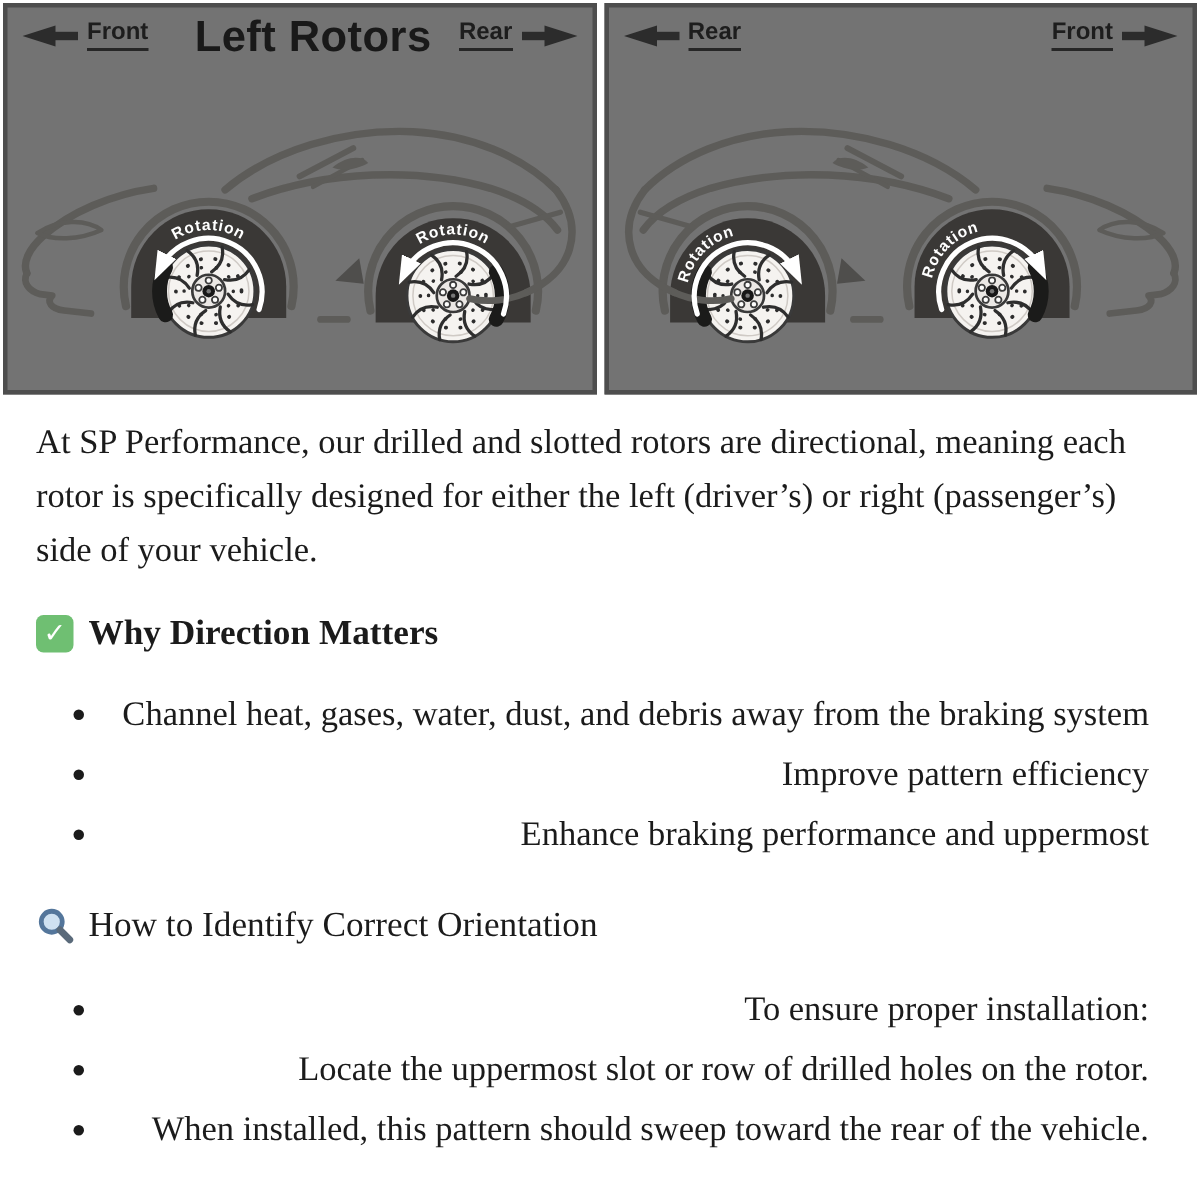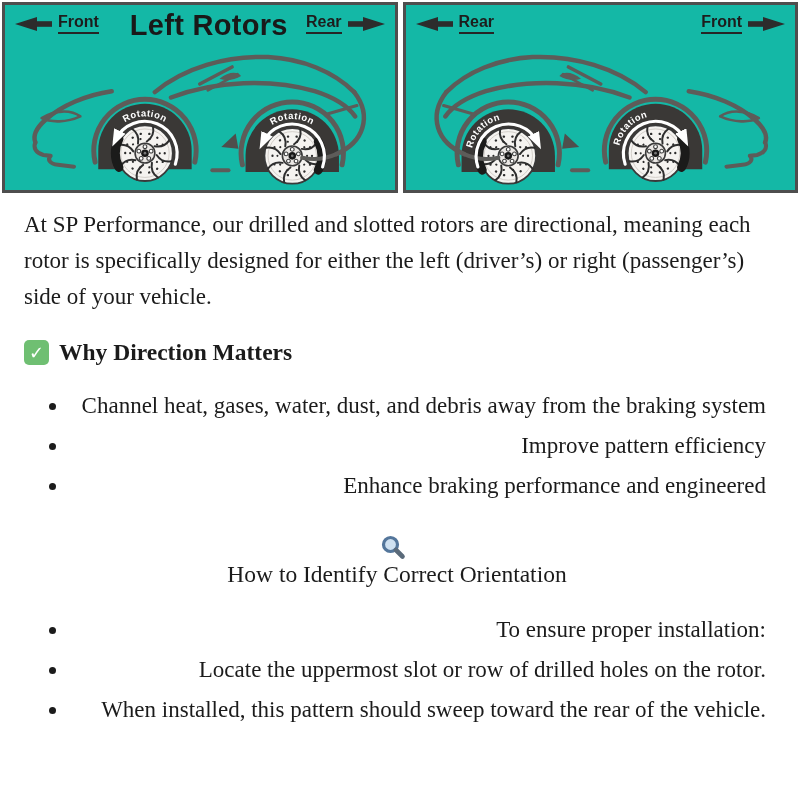--- a/index.html
+++ b/index.html
@@ -2,40 +2,40 @@
 <html><head>
 <meta charset="utf-8">
 <style>
   * { box-sizing: border-box; margin: 0; padding: 0; }
   html,body { background:#ffffff; }
   .page { width:800px; height:800px; background:#fff; overflow:hidden; position:relative;
           font-family:"Liberation Serif","DejaVu Serif",serif; }
 
   
   .diagram { display:flex; gap:5px; padding:2px 2px 0 2px; }
-  .panel { flex:1; height:191px; border:3px solid #4e4e4e; background:#14b8a6; position:relative;text-decoration:underline; }
+  .panel { flex:1; height:261px; border:3px solid #4e4e4e; background:#737373; position:relative;text-decoration:underline; }
   .panel-head { position:absolute; top:0; left:0; right:0; height:54px; padding:8px 10px 0 10px;
                 display:flex; justify-content:space-between; align-items:flex-start; z-index:2; }
   .dir { display:flex; align-items:center; gap:5px; font:bold 16px "Liberation Sans",sans-serif; color:#1d1d1d; }
   .dir-label { border-bottom:2.5px solid #262626; padding-bottom:1px; }
   .dir-arrow { display:block; }
   .titles { position:absolute; left:0; right:0; top:6px; text-align:center; pointer-events:none;padding-left:18px; }
   .ptitle { font:bold 29px/1 "Liberation Sans",sans-serif; color:#191919; letter-spacing:.3px; }
   .psub   { font:italic bold 16px/1.2 "Liberation Sans",sans-serif; color:#242424; margin-top:3px; }
   .car-svg { position:absolute; left:0; top:0; width:100%; height:100%; }
   .rot-arrow { stroke:#ffffff; stroke-width:3.5; fill:none; stroke-linecap:round; }
   .rot-text { fill:#ffffff; font:bold 10.5px "Liberation Sans",sans-serif; letter-spacing:.6px; }
   .lug { fill:#fdfdfc; stroke:#3c3c3c; stroke-width:1.2; }
 
   
   .article { padding:14px 30px 0 24px; color:#1b1b1b; font-size:23px; }
   .intro { line-height:1.565; max-width:750px; }
   .heading { display:flex; align-items:center; font-size:23.5px; }
   .h-bold { font-weight:bold; margin:24px 0 22px; }
-  .h-reg  { font-weight:normal; margin:30px 0 24px;flex-direction:column; }
+  .h-reg  { font-weight:normal; margin:30px 0 24px; }
   .check-icon { width:25px; height:25px; border-radius:5px; background:#6fbf72; color:#fff;
                 display:inline-flex; align-items:center; justify-content:center;
                 font:bold 18px "DejaVu Sans",sans-serif; margin-right:10px; flex:0 0 auto; }
   .mag-icon { margin-right:8px; flex:0 0 auto; display:block; }
   .lead { margin:0 0 18px 0; line-height:1.565; }
   .blist { list-style:disc; padding-left:41px; line-height:1.565; }
   .blist li { margin:4px; max-width:700px;text-align:right; }
 </style>
 </head>
 <body>
@@ -170,21 +170,21 @@
 
     <div class="heading h-bold">
       <span class="check-icon">✓</span>
       <span>Why Direction Matters</span>
     </div>
 
 
     <ul class="blist">
       <li>Channel heat, gases, water, dust, and debris away from the braking system</li>
       <li>Improve pattern efficiency</li>
-      <li>Enhance braking performance and engineered</li>
+      <li>Enhance braking performance and uppermost</li>
     </ul>
 
     <div class="heading h-reg">
       <svg class="mag-icon" width="27" height="27">
         <circle cx="10.5" cy="10.5" r="7" fill="#cfe1f1" stroke="#54769b" stroke-width="3.2"></circle>
         <line x1="16" y1="16" x2="22.5" y2="22.5" stroke="#5a6a7a" stroke-width="4.6" stroke-linecap="round"></line>
       </svg>
       <span>How to Identify Correct Orientation</span>
     </div>
 

